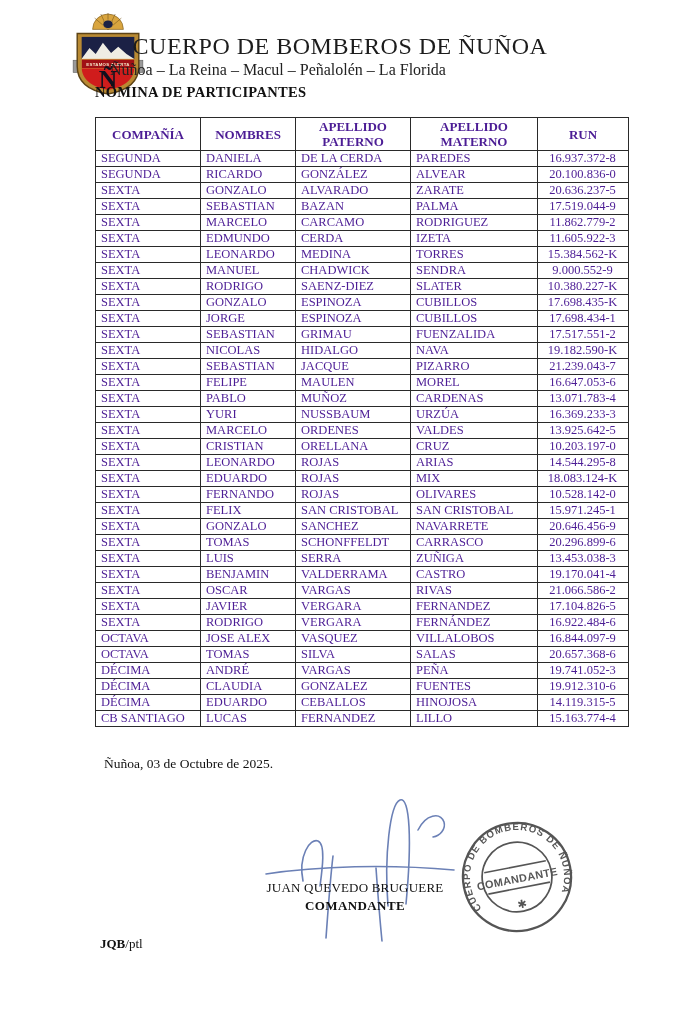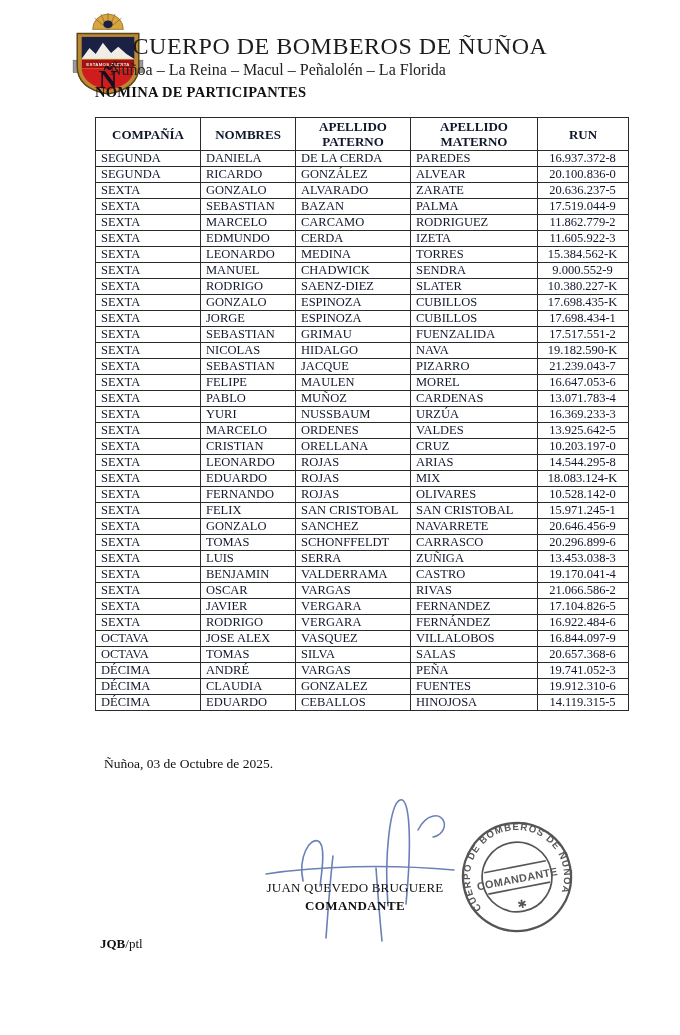--- a/index.html
+++ b/index.html
@@ -9,21 +9,21 @@
   }
   
   .crest{position:absolute;left:69px;top:8px;width:78px;height:88px;}
   .org-name{position:absolute;left:0;top:33px;width:680px;text-align:center;
     font-size:24px;letter-spacing:.5px;color:#1c1c1c;}
   .communes{position:absolute;left:0;top:61px;width:556px;text-align:center;font-size:16px;color:#222;}
   .doc-title{position:absolute;left:95px;top:84px;font-size:14.5px;font-weight:bold;
     letter-spacing:.3px;}
   
   table.participants{position:absolute;left:95px;top:117px;width:533px;border-collapse:collapse;
-    table-layout:fixed;font-size:12.5px;color:#0f172a;}
+    table-layout:fixed;font-size:12.5px;color:#4c1d95;}
   .participants th,.participants td{border:1px solid #2a2a2a;}
   .participants th{font-size:13px;font-weight:bold;text-align:center;line-height:15px;padding:1px 2px;}
   .participants td{height:15px;line-height:15px;padding:0 2px 0 5px;white-space:nowrap;overflow:hidden;}
   .participants td.c4{text-align:center;padding-right:6px;}
   
   .date-line{position:absolute;left:95px;top:756px;font-size:13.5px;margin-left:9px;}
   .sig-scribble{position:absolute;left:258px;top:786px;width:200px;height:160px;}
   .sig-text{position:absolute;left:250px;top:880px;width:210px;text-align:center;}
   .sig-name{font-size:13px;font-weight:normal;letter-spacing:.2px;}
   .sig-role{font-size:13px;font-weight:bold;margin-top:2px;letter-spacing:.4px;}
@@ -326,20 +326,27 @@
           <td class="c3">FUENTES</td>
           <td class="c4">19.912.310-6</td>
         </tr>
         <tr>
           <td class="c0">DÉCIMA</td>
           <td class="c1">EDUARDO</td>
           <td class="c2">CEBALLOS</td>
           <td class="c3">HINOJOSA</td>
           <td class="c4">14.119.315-5</td>
         </tr>
+        <tr>
+          <td class="c0">CB SANTIAGO</td>
+          <td class="c1">LUCAS</td>
+          <td class="c2">FERNANDEZ</td>
+          <td class="c3">LILLO</td>
+          <td class="c4">15.163.774-4</td>
+        </tr>
       </tbody>
   </table>
 
   <div class="date-line">Ñuñoa, 03 de Octubre de 2025.</div>
 
   <svg class="sig-scribble" viewBox="0 0 200 160">
     <g fill="none" stroke="#6b80b6" stroke-width="1.6" stroke-linecap="round">
       <path d="M8,88 C60,80 130,78 196,84"></path>
       <path d="M45,95 C40,70 52,52 60,55 C68,58 64,85 62,100"></path>
       <path d="M130,120 C126,70 132,18 142,14 C152,10 154,55 148,118"></path>

